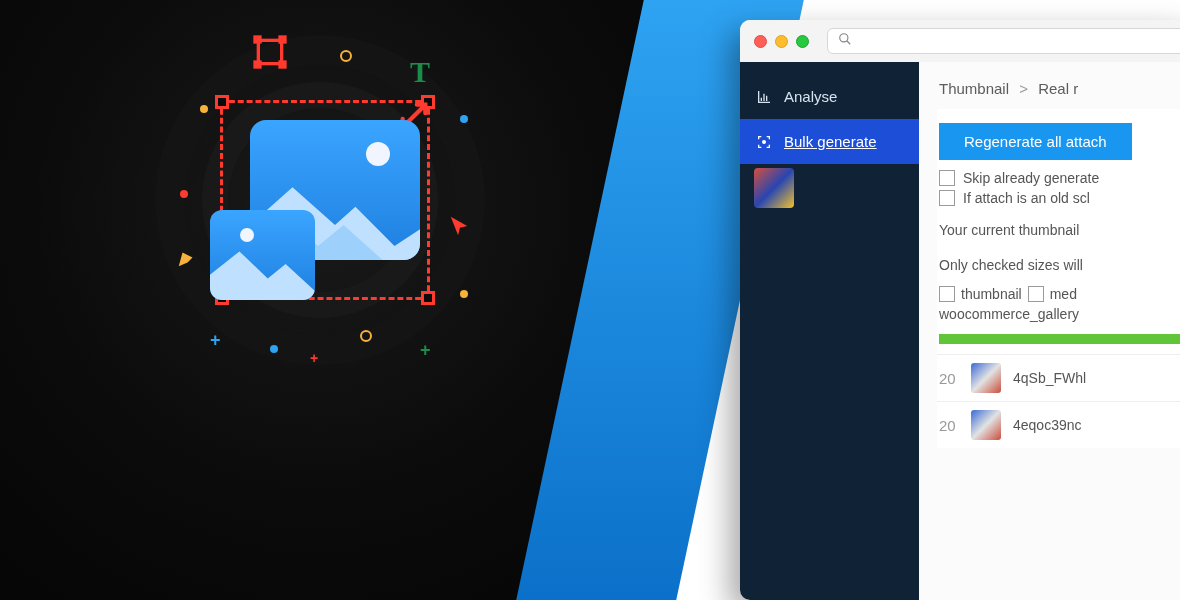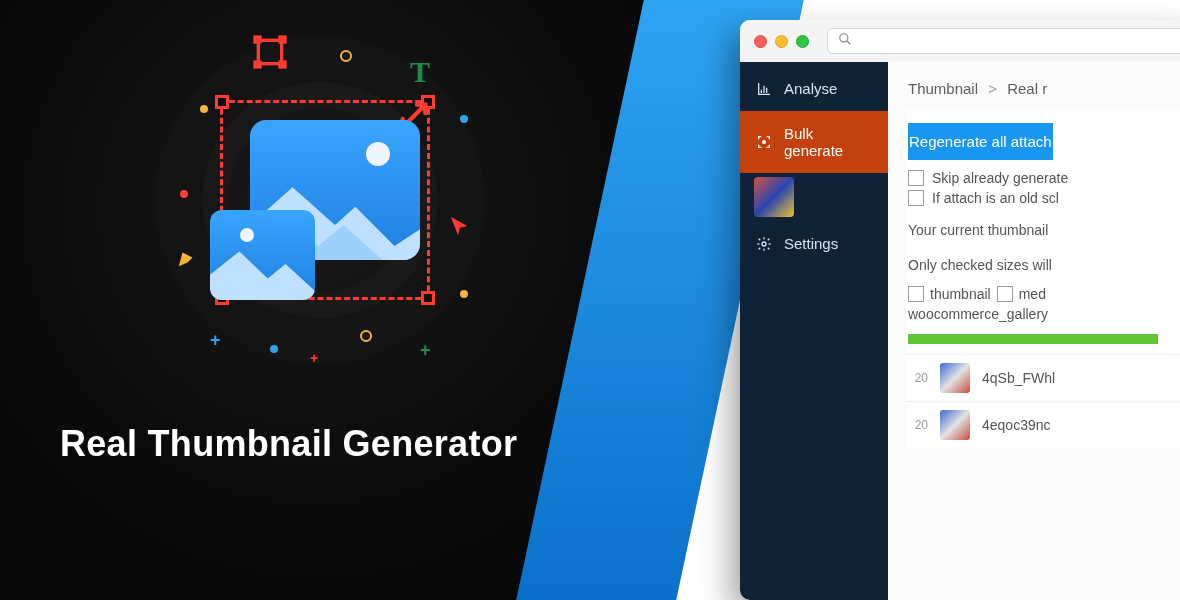--- a/index.html
+++ b/index.html
@@ -59,44 +59,44 @@
 }
 .titlebar { height: 42px; display: flex; align-items: center; padding: 0 14px; background: #f4f4f4; gap: 8px; }
 .tl-dot { width: 13px; height: 13px; border-radius: 50%; }
 .dot-red { background: #ff5f56; border: 1px solid #e04c44; }
 .dot-yellow { background: #ffbd2e; border: 1px solid #dba124; }
 .dot-green { background: #27c93f; border: 1px solid #1fa233; }
 .searchbar { flex: 1; margin-left: 10px; height: 26px; border-radius: 6px; border: 1px solid #d7d7d7; background: #fff; display: flex; align-items: center; padding: 0 10px; color: #888; gap: 8px; }
 .searchbar input { border: none; outline: none; flex: 1; font-size: 14px; background: transparent; }
 
 .app-body { flex: 1; display: flex; }
-.sidebar { width: 148px; background: #0f2236; color: #d7e3ef; padding-top: 4px; }
+.sidebar { width: 179px; background: #0f2236; color: #d7e3ef; padding-top: 12px; }
 .side-item { display: flex; align-items: center; gap: 12px; padding: 14px 16px; font-size: 15px; cursor: pointer; }
-.side-item.active { background: #c2410c; color: #fff; }
+.side-item.active { background: #1d4ed8; color: #fff; text-decoration: underline; }
 .side-icon { width: 16px; height: 16px; display: inline-flex; align-items: center; justify-content: center; }
 .side-tile { margin: 4px 14px; width: 40px; height: 40px; border-radius: 4px; background: linear-gradient(135deg,#d3503d,#2846b2,#f2c22b); }
 
 .content { flex: 1; background: #fbfbfb; padding: 0; }
 .crumbs { padding: 18px 20px 12px; color: #5c5c5c; font-size: 15px; }
 .crumbs .sep { margin: 0 6px; color: #999; }
 .panel { margin: 0 0 0 18px; background: #fff; padding: 14px 0 0 0; }
 .btn-primary {
-  display: inline-block; background: #1996f0; color: #fff; padding: 10px 1px;
+  display: inline-block; background: #1996f0; color: #fff; padding: 10px 25px;
   border: none; font-size: 15px; cursor: pointer; margin-left: 2px;
 }
 .check-row { display: flex; align-items: center; gap: 8px; margin: 10px 0 2px 2px; color: #555; font-size: 14px; }
 .check-row + .check-row { margin-top: 4px; }
 .chk { width: 16px; height: 16px; border: 1px solid #9b9b9b; background: #fff; display: inline-block; }
 .body-text { margin: 14px 0 4px 2px; color: #555; font-size: 14px; line-height: 1.5; }
 .sizes-row { display: flex; align-items: center; gap: 6px; margin: 10px 0 2px 2px; color: #555; font-size: 14px; flex-wrap: wrap; }
 .sizes-sub { margin: 4px 0 12px 2px; color: #555; font-size: 14px; }
 .progress { height: 10px; background: #60c637; margin: 6px 0 10px 2px; width: 250px; }
 
 .file-row { display: flex; align-items: center; gap: 12px; padding: 8px 0 8px 2px; border-top: 1px solid #eee; color: #555; font-size: 14px; }
-.row-num { width: 20px; text-align: right; color: #999; font-size: 12px; }
+.row-num { width: 20px; color: #999; font-size: 15px; }
 .row-thumb { width: 30px; height: 30px; border-radius: 3px; background: linear-gradient(135deg,#3a6bd6,#e2e2e2,#c94d3a); }
 
 
 .resize-arrow { position: absolute; right: -4px; top: -4px; color: #ff3a2f; }
 .resize-arrow svg { width: 34px; height: 34px; }
 
 
 .cursor-p { position: absolute; color: #ff3a2f; }
 .cursor-p svg { width: 22px; height: 22px; }
 
@@ -183,21 +183,20 @@
     <span class="deco dot" style="left:20px;top:150px;background:#ff3a2f"></span>
     <span class="deco dot" style="left:300px;top:250px;background:#f7b23b"></span>
     <span class="deco plus" style="left:50px;top:290px">+</span>
     <span class="deco plus" style="left:260px;top:300px;color:#1a8d4a">+</span>
     <span class="deco plus" style="left:150px;top:310px;color:#ff3a2f;font-size:14px">+</span>
     <span class="deco ring" style="left:200px;top:290px"></span>
     <span class="deco dot" style="left:110px;top:305px;background:#2ea3f2"></span>
 
   </div>
 
-  <div class="hero-title">Real Thumbnail Generator</div>
 </div>
 
 <div class="appwin">
   <div class="titlebar">
     <span class="tl-dot dot-red"></span>
     <span class="tl-dot dot-yellow"></span>
     <span class="tl-dot dot-green"></span>
     <div class="searchbar">
       <span>
         <svg width="14" height="14" viewBox="0 0 24 24" fill="none" stroke="#888" stroke-width="2">
@@ -222,29 +221,20 @@
       <div class="side-item active">
         <span class="side-icon">
           <svg viewBox="0 0 24 24" width="16" height="16" fill="none" stroke="currentColor" stroke-width="2">
               <path d="M4 8V4h4M20 8V4h-4M4 16v4h4M20 16v4h-4"></path>
               <circle cx="12" cy="12" r="2" fill="currentColor"></circle>
             </svg>
         </span>
         <span>Bulk generate</span>
       </div>
       <div class="side-tile"></div>
-      <div class="side-item">
-        <span class="side-icon">
-          <svg viewBox="0 0 24 24" width="16" height="16" fill="none" stroke="currentColor" stroke-width="2">
-              <circle cx="12" cy="12" r="3"></circle>
-              <path d="M12 2v3M12 19v3M4.2 4.2l2.1 2.1M17.7 17.7l2.1 2.1M2 12h3M19 12h3M4.2 19.8l2.1-2.1M17.7 6.3l2.1-2.1"></path>
-            </svg>
-        </span>
-        <span>Settings</span>
-      </div>
     </div>
 
     <div class="content">
       <div class="crumbs">
         <span>Thumbnail</span>
         <span class="sep">&gt;</span>
         <span>Real r</span>
       </div>
 
       <div class="panel">

